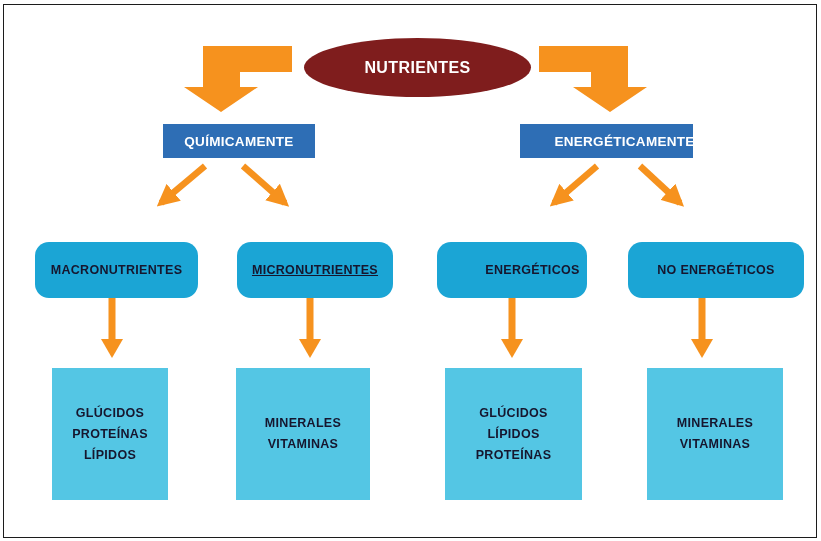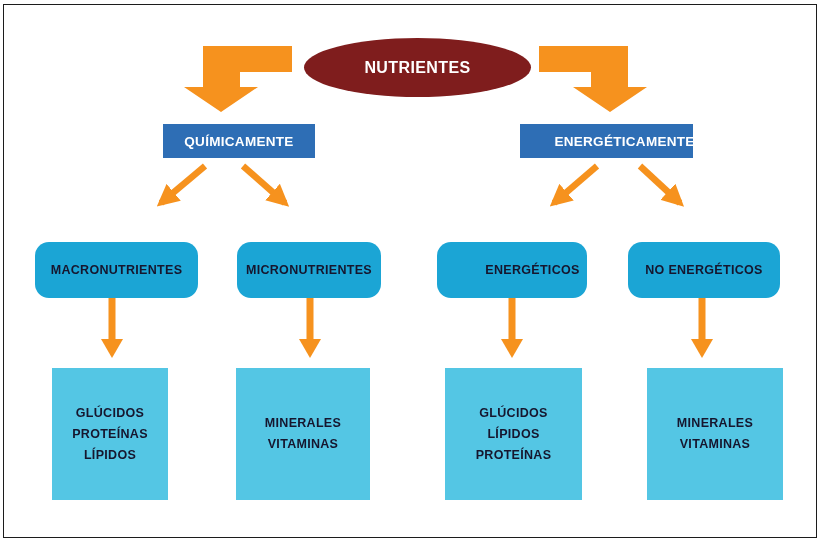--- a/index.html
+++ b/index.html
@@ -22,23 +22,23 @@
     top:124px;height:34px;background:#2e6eb5;color:#ffffff;
     font-size:13.5px;letter-spacing:.3px;
   }
   .branch.q{left:163px;width:152px;}
   .branch.e{left:520px;width:173px;padding-left:36px;}
   .category{
     top:222px;height:56px;border-radius:14px;background:#1ba5d5;color:#16162e;
     font-size:12.5px;letter-spacing:.3px;margin-top:20px;
   }
   .cat0{left:35px;width:163px;}
-  .cat1{left:237px;width:144px;}
+  .cat1{left:237px;width:156px;text-decoration:underline;}
   .cat2{left:437px;width:150px;padding-left:41px;}
-  .cat3{left:628px;width:152px;}
+  .cat3{left:628px;width:176px;}
   .leaf{
     top:368px;height:132px;background:#54c6e4;color:#16162e;
     font-size:12.5px;letter-spacing:.3px;flex-direction:column;line-height:21px;
   }
   .leaf0{left:52px;width:116px;}
   .leaf1{left:236px;width:134px;}
   .leaf2{left:445px;width:137px;}
   .leaf3{left:647px;width:136px;}
   .leaf span{display:block;}
 </style>

